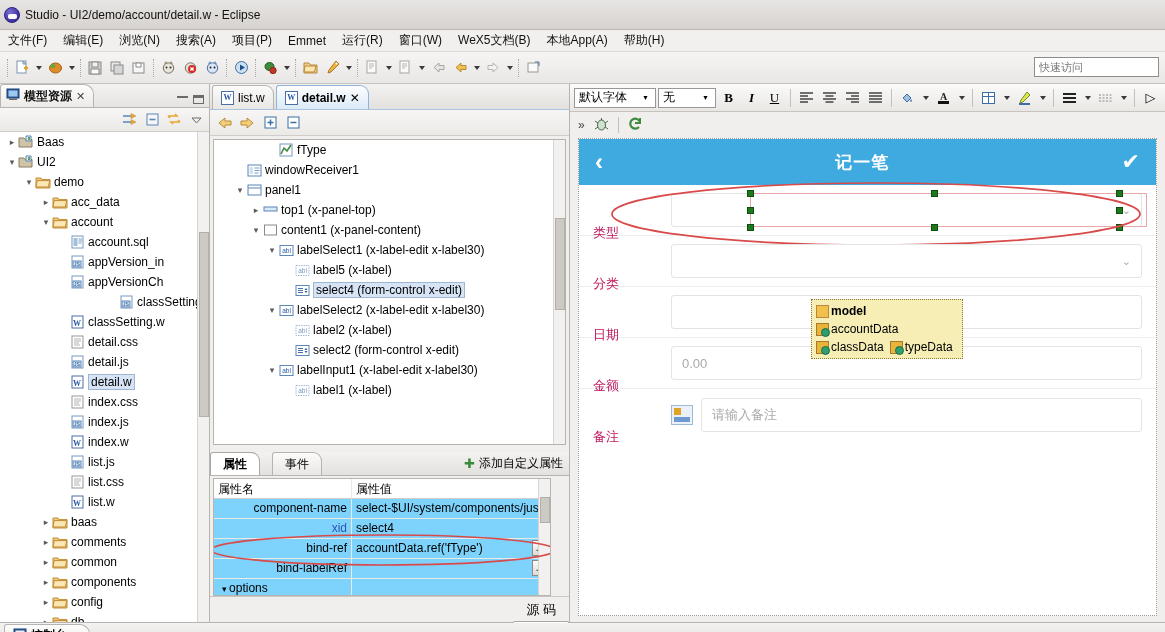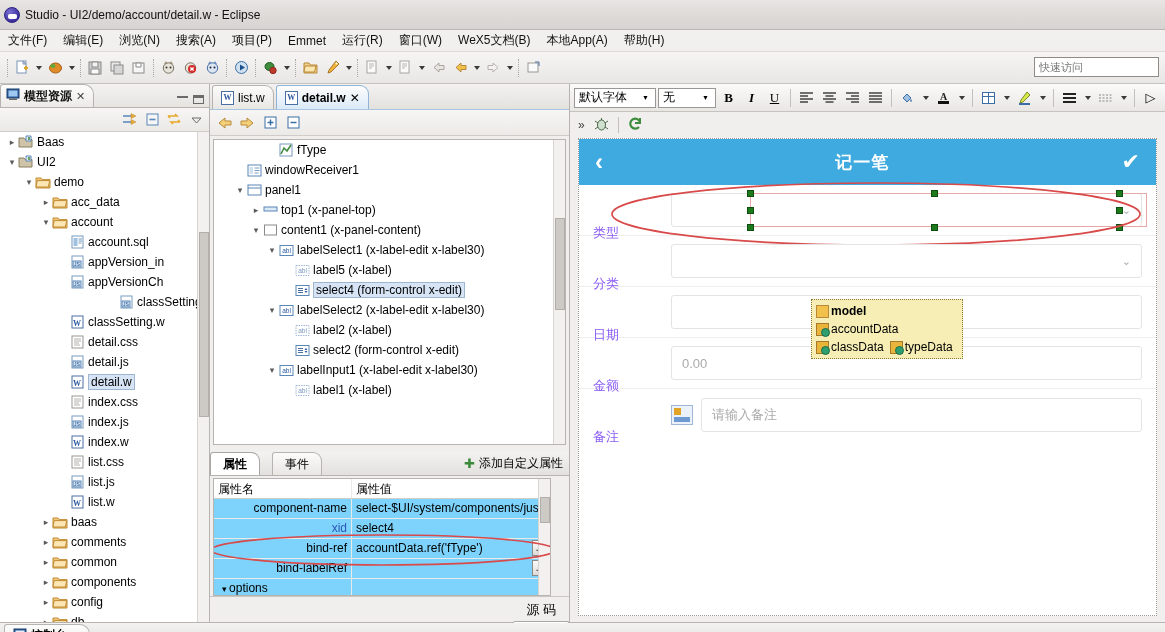--- a/index.html
+++ b/index.html
@@ -199,21 +199,21 @@
     height: 46px; background: #3eaae0; display: flex; align-items: center;
     padding: 0 16px; color: #fff; flex: none;
   }
   .dev-header .back { font-size: 24px; font-weight: bold; line-height: 1; }
   .dev-header .dtitle { flex: 1; text-align: center; font-size: 17px; font-weight: bold; letter-spacing: 1px; }
   .dev-header .check { font-size: 22px; font-weight: bold; line-height: 1; }
   .form-row {
     height: 51px; display: flex; align-items: center; padding: 0 14px;
     border-bottom: 1px solid #eeeeee; position: relative;
   }
-  .form-row .lbl { width: 78px; font-size: 13px; color: #8b5cf6; flex: none; margin-top: 45px; }
+  .form-row .lbl { width: 78px; font-size: 13px; color: #be185d; flex: none; margin-top: 45px; }
   .form-ctl {
     flex: 1; height: 34px; border: 1px solid #e4e4e4; border-radius: 3px; background: #fff;
     display: flex; align-items: center; padding: 0 10px; font-size: 13px; color: #aaa;
     position: relative;
   }
   .form-ctl .caret { position: absolute; right: 10px; color: #aaa; font-size: 11px; }
   .note-ic {
     width: 22px; height: 20px; border: 1px solid #9fb8d8; background: #eaf1fa;
     margin-right: 8px; flex: none; position: relative;
   }
@@ -616,36 +616,36 @@
                 <rect x="1" y="1" width="11" height="12" fill="#fff" stroke="#4a6fa5"></rect>
                 <text x="6" y="10.5" font-size="8" font-weight="bold" text-anchor="middle" fill="#2c5aa0" font-family="Liberation Serif,serif">W</text>
               </svg>
             </span>
             <span class="node-label">index.w</span>
           </div>
           <div class="tree-row" style="padding-left: 57px;">
             <span class="twisty"></span>
             <span class="node-ic">
               <svg width="13" height="14" viewBox="0 0 13 14">
-                <rect x="1" y="1" width="11" height="12" fill="#fff" stroke="#9a9794"></rect>
-                <path d="M3 4h7M3 6h7M3 8h5M3 10h6" stroke="#b5b2af"></path>
-              </svg>
-            </span>
-            <span class="node-label">list.css</span>
-          </div>
-          <div class="tree-row" style="padding-left: 57px;">
-            <span class="twisty"></span>
-            <span class="node-ic">
-              <svg width="13" height="14" viewBox="0 0 13 14">
                 <rect x="1" y="1" width="11" height="12" fill="#fff" stroke="#7a9ac0"></rect>
                 <rect x="2" y="6" width="8" height="6" fill="#cfe0f0" stroke="#5a86b8"></rect>
                 <text x="6" y="11" font-size="5" text-anchor="middle" fill="#1b4f8a" font-family="Liberation Sans,sans-serif">JS</text>
               </svg>
             </span>
             <span class="node-label">list.js</span>
+          </div>
+          <div class="tree-row" style="padding-left: 57px;">
+            <span class="twisty"></span>
+            <span class="node-ic">
+              <svg width="13" height="14" viewBox="0 0 13 14">
+                <rect x="1" y="1" width="11" height="12" fill="#fff" stroke="#9a9794"></rect>
+                <path d="M3 4h7M3 6h7M3 8h5M3 10h6" stroke="#b5b2af"></path>
+              </svg>
+            </span>
+            <span class="node-label">list.css</span>
           </div>
           <div class="tree-row" style="padding-left: 57px;">
             <span class="twisty"></span>
             <span class="node-ic">
               <svg width="13" height="14" viewBox="0 0 13 14">
                 <rect x="1" y="1" width="11" height="12" fill="#fff" stroke="#4a6fa5"></rect>
                 <text x="6" y="10.5" font-size="8" font-weight="bold" text-anchor="middle" fill="#2c5aa0" font-family="Liberation Serif,serif">W</text>
               </svg>
             </span>
             <span class="node-label">list.w</span>

